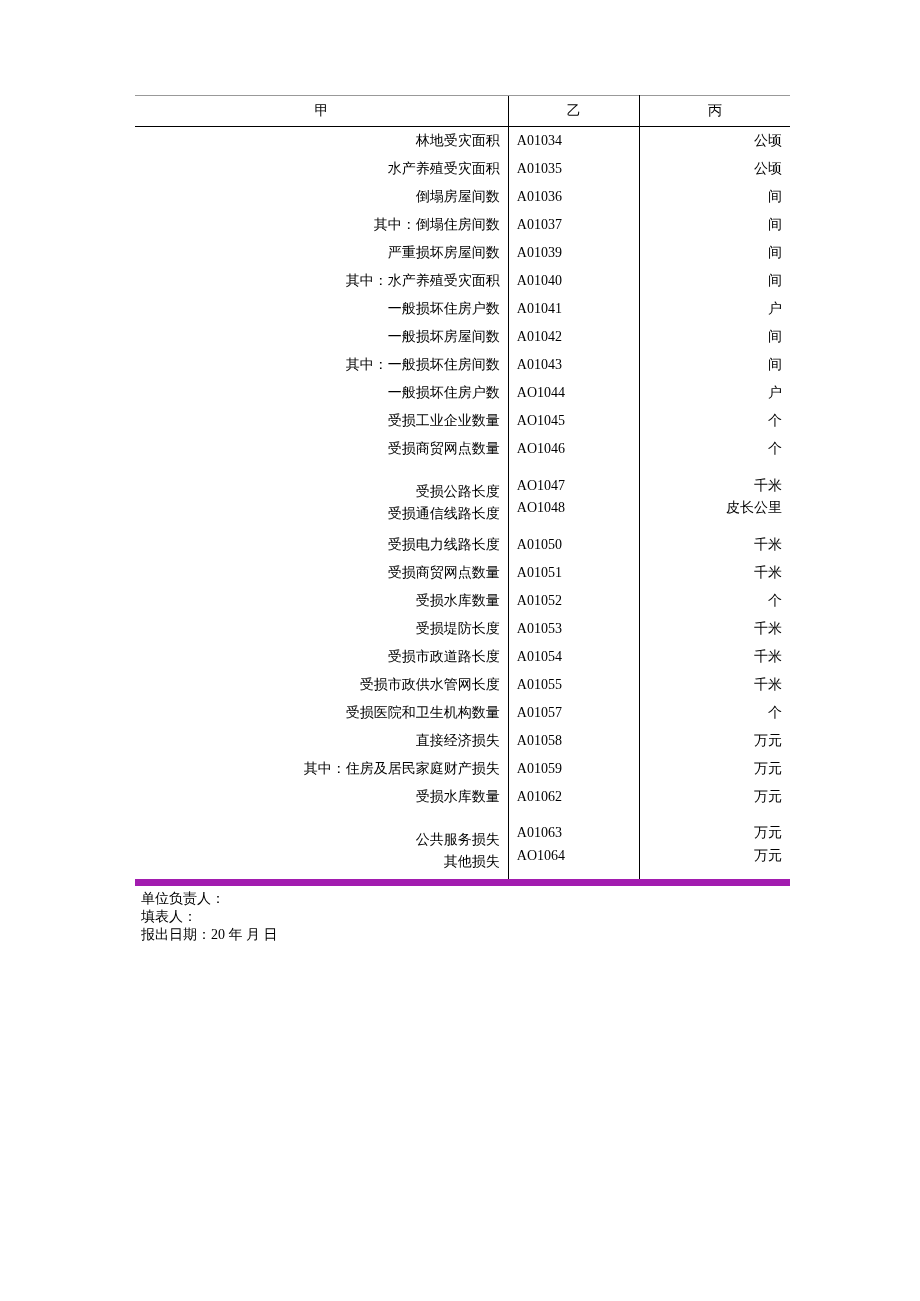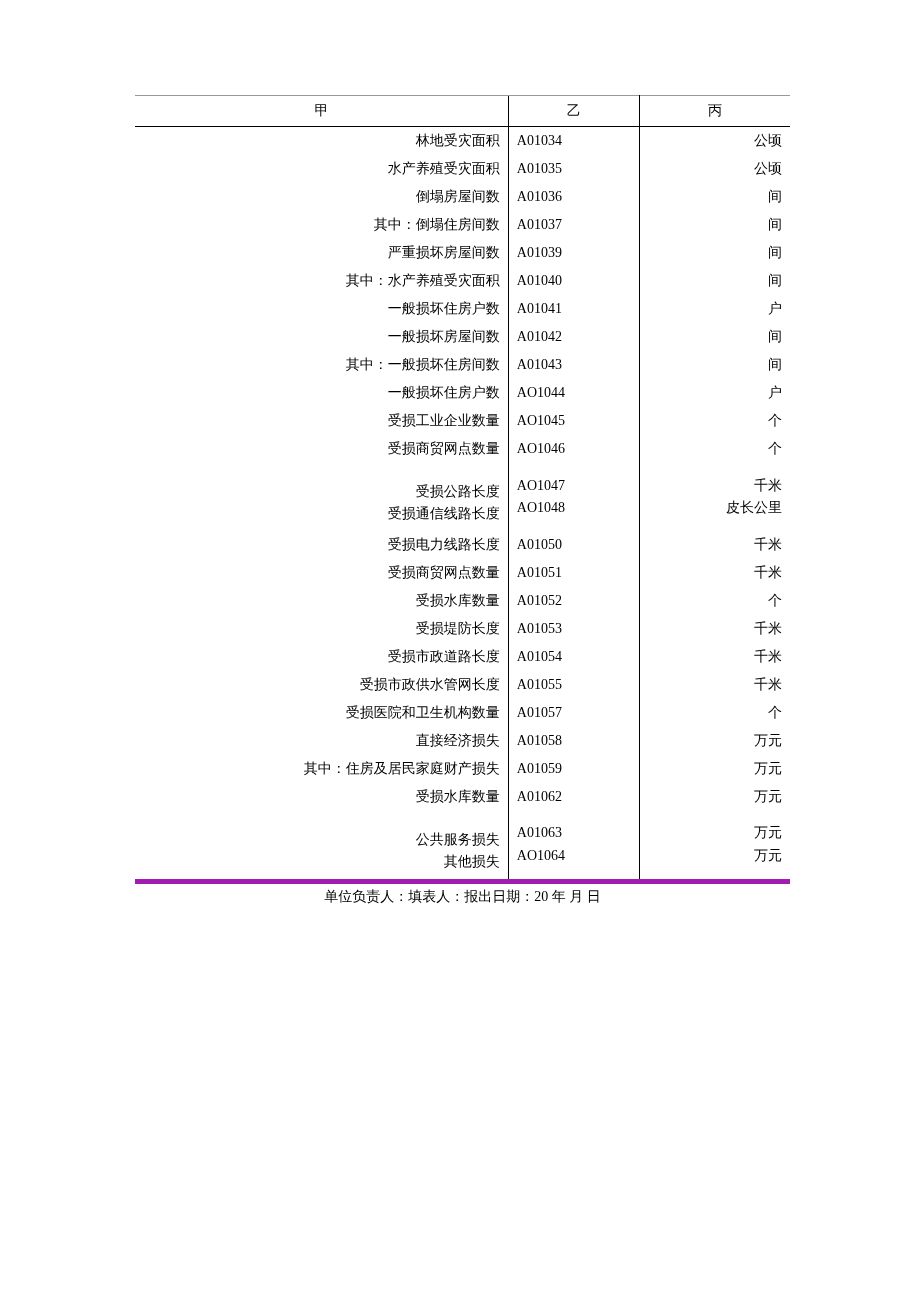--- a/index.html
+++ b/index.html
@@ -47,26 +47,27 @@
       padding-left: 2em;
     }
     .indent-2 {
       padding-left: 4em;
     }
     .multi-line {
       line-height: 1.6;
       margin-top: 13px;
     }
     .last-body-row td {
-      border-bottom: 5px solid #a21caf;
+      border-bottom: 7px solid #a21caf;
     }
     .footer-row {
       display: flex;
-      justify-content: center;
+      justify-content: space-between;
       padding: 4px 6px 0 6px;
+      flex-direction: column;
     }
     .footer-item {
       white-space: nowrap;
     }
   </style>
 </head>
 <body>
 
 <table class="table">
   <tbody>

